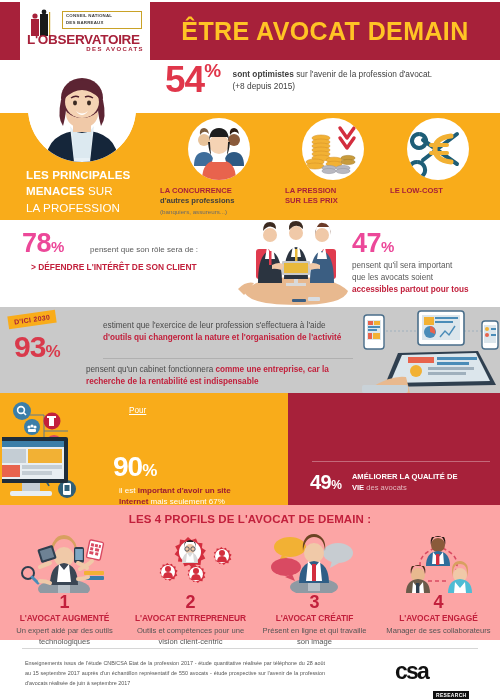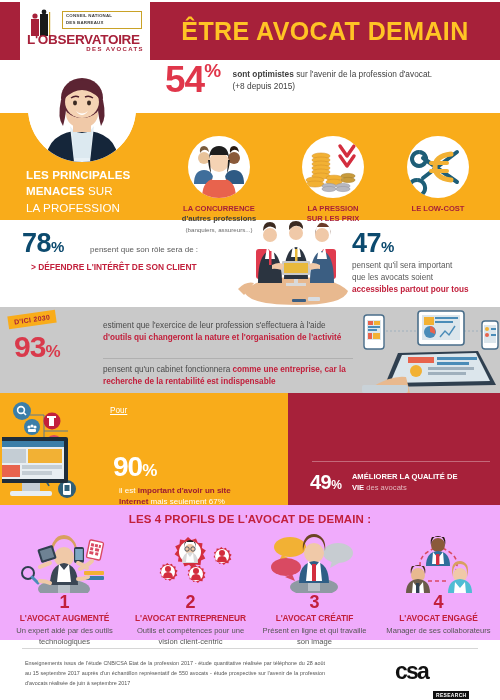--- a/index.html
+++ b/index.html
@@ -66,38 +66,38 @@
     background:#fff; border-radius:50%; overflow:hidden;
   }
   .threat-title {
     position:absolute; left:26px; top:167px; width:140px;
     font-size:11.6px; line-height:1.42; color:#ffffff; letter-spacing:.1px;
   }
   .threat-title b { font-weight:bold; }
   .threat-title .light { font-weight:normal; }
 
   .threat {
-    position:absolute; top:136px; text-align:center;
+    position:absolute; top:118px; text-align:left;
   }
   .threat .bub {
     width:62px; height:62px; border-radius:50%; background:#fff;
     margin:0 auto 6px auto; position:relative; overflow:hidden;
   }
   .threat .lbl { font-size:7.6px; font-weight:bold; color:#A7213A; line-height:1.35; }
   .threat .lbl .d { color:#3f3f3f; }
   .threat .lbl .s { font-size:6.2px; color:#6a6a6a; font-weight:normal; }
   #threat-1 { left:160px; width:118px; }
   #threat-2 { left:285px; width:96px; }
   #threat-3 { left:390px; width:96px; }
 
   
   .row7883 { position:absolute; left:0; top:225px; width:500px; height:82px; }
   .s78 { position:absolute; left:22px; top:5px; width:215px; }
   .s83 { position:absolute; left:352px; top:5px; width:140px; }
-  .bignum { font-size:27px; font-weight:bold; color:#0c4a6e; letter-spacing:-.5px; line-height:1; }
+  .bignum { font-size:27px; font-weight:bold; color:#ec4899; letter-spacing:-.5px; line-height:1; }
   .bignum .pct { font-size:15px; }
   .s78 .lead { font-size:8px; color:#5a5a5a; margin:-12px 0 0 68px; }
   .s78 .bullets { margin-top:7px;margin-left:9px; }
   .s78 .bullets div { font-size:8.4px; font-weight:bold; color:#C2203C; line-height:1.65; }
   .s83 .body { font-size:8.2px; color:#5a5a5a; line-height:1.45; margin-top:3px; }
   .s83 .body b { color:#C2203C; }
   .hands { position:absolute; left:236px; top:-4px; width:120px; height:88px; }
 
   
   .gray { position:absolute; left:0; top:307px; width:500px; height:86px; background:#C9C9C9; }
@@ -109,59 +109,59 @@
   .s93 { position:absolute; left:14px; top:23px; }
   .s93 .n { font-size:30px; font-weight:bold; color:#D9394B; letter-spacing:-1px; }
   .s93 .n .pct { font-size:17px; }
   .g-txt1 {
     position:absolute; left:103px; top:13px; width:250px;
     font-size:8.2px; color:#4a4a4a; line-height:1.52;
   }
   .g-txt1 b { color:#C2203C; }
   .g-rule { position:absolute; left:103px; top:51px; width:250px; height:1px; background:#b0b0b0; }
   .g-txt2 {
-    position:absolute; left:103px; top:57px; width:250px;
+    position:absolute; left:86px; top:57px; width:250px;
     font-size:8.2px; color:#4a4a4a; line-height:1.52;
   }
   .g-txt2 b { color:#C2203C; }
   .devices { position:absolute; left:360px; top:2px; width:140px; height:84px; }
 
   
   .band2 { position:absolute; left:0; top:393px; width:500px; height:112px; }
   .band2 .left { position:absolute; left:0; top:0; width:288px; height:112px; background:#F9AC1A; }
   .band2 .right { position:absolute; left:288px; top:0; width:212px; height:112px; background:#A7213A; }
   .screen-ill { position:absolute; left:2px; top:4px; width:108px; height:104px; }
 
   .sp { position:absolute; }
   .sp .n { font-size:28px; font-weight:bold; color:#ffffff; letter-spacing:-1px; line-height:1; display:inline-block; }
   .sp .n .pct { font-size:17px; }
   .sp .t { display:inline-block; width:128px; margin-left:6px; vertical-align:top; font-size:8px; color:#ffffff; line-height:1.42; }
   .sp .t b { color:#9B1B32; }
-  .pour { position:absolute; left:110px; top:13px; font-size:8.2px; color:#ffffff;text-decoration:underline; }
+  .pour { position:absolute; left:129px; top:13px; font-size:8.2px; color:#ffffff;text-decoration:underline; }
   #sp82 { left:118px; top:22px; width:170px; }
   #sp82 .t { padding-top:8px; }
   #sp90 { left:113px; top:60px; width:175px; }
   #sp90 .t { padding-top:4px; width:132px; }
 
   .enjeux-title {
     position:absolute; left:310px; top:13px; width:185px;
     font-size:11.6px; color:#ffffff; letter-spacing:.1px;
   }
   .enjeux-title b { font-weight:bold; }
   .en { position:absolute; }
   .en .n { font-size:20px; font-weight:bold; color:#ffffff; letter-spacing:-.5px; display:inline-block; vertical-align:top; }
   .en .n .pct { font-size:12px; }
   .en .t { display:inline-block; width:116px; margin-left:6px; vertical-align:top; font-size:7.6px; color:#E4B9BF; line-height:1.45; }
   .en .t b { color:#ffffff; font-weight:bold; }
   #en66 { left:310px; top:34px; width:185px; }
   #en49 { left:310px; top:78px; width:185px; }
   .en-rule { position:absolute; left:312px; top:68px; width:178px; height:1px; background:#C4697A; }
 
   
-  .profiles { position:absolute; left:0; top:505px; width:500px; height:135px; background:#f0abfc; }
+  .profiles { position:absolute; left:0; top:505px; width:500px; height:135px; background:#fca5a5; }
   .profiles-title {
     position:absolute; left:0; top:8px; width:500px; text-align:center;
     font-size:11.5px; font-weight:bold; color:#C2203C; letter-spacing:.1px;
   }
   .prof { position:absolute; top:28px; width:125px; text-align:center; }
   .prof .art { height:60px; position:relative; }
   .prof .rank { font-size:18px; font-weight:bold; color:#C2203C; line-height:1; margin-bottom:2px; }
   .prof .name { font-size:8.4px; font-weight:bold; color:#C2203C; margin-bottom:3px; letter-spacing:-.1px; }
   .prof .desc { font-size:7.6px; color:#555; line-height:1.42; padding:0 6px; }
   #prof-1 { left:2px; }

